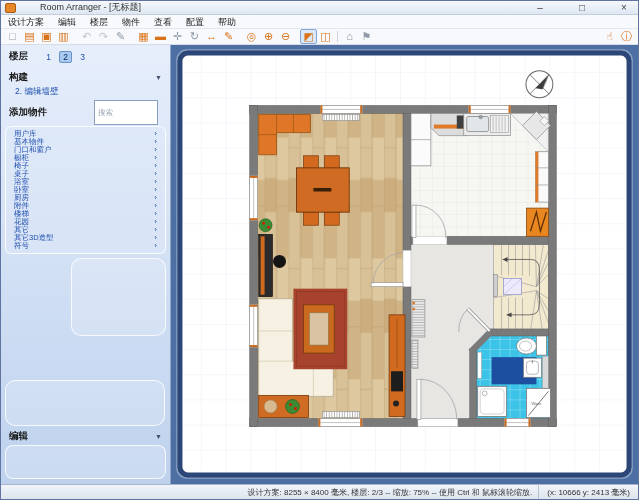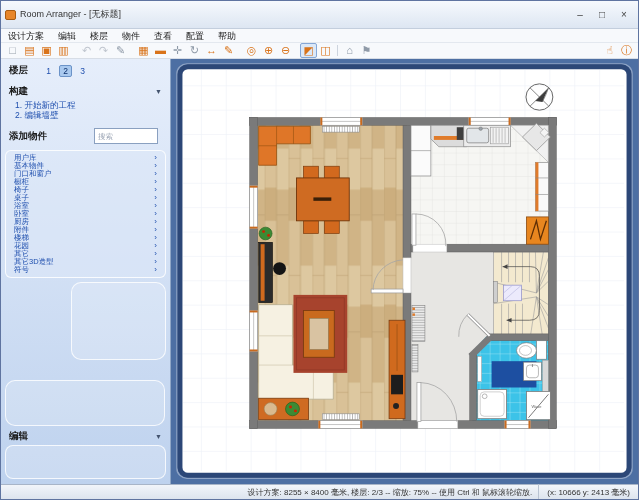--- a/index.html
+++ b/index.html
@@ -3,22 +3,22 @@
 <meta charset="utf-8">
 <style>
   html,body{margin:0;padding:0;background:#9aa7bb;}
   *{box-sizing:border-box;}
   .window{
     width:639px;height:500px;position:relative;margin:0 auto;
     font-family:"Liberation Sans","DejaVu Sans",sans-serif;
     border:1px solid #5f74a0;background:#f5f8fc;display:flex;flex-direction:column;overflow:hidden;
   }
   
-  .titlebar{height:28px;display:flex;align-items:center;padding:0 4px;
-    background:linear-gradient(#f6f9fd,#dde6f2);border-bottom:1px solid #c3cedd;flex:0 0 auto;}
+  .titlebar{height:14px;display:flex;align-items:center;padding:0 4px;
+    background:linear-gradient(#f6f9fd,#dde6f2);border-bottom:1px solid #c3cedd;flex:0 0 auto;gap:20px;}
   .appicon{width:11px;height:10px;background:#e8872a;border:1px solid #a85d12;border-radius:2px;margin-right:4px;}
   .title-text{font-size:9px;color:#333;flex:1;}
   .winbtn{width:20px;height:14px;text-align:center;line-height:13px;font-size:10px;color:#444;margin-left:2px;}
   
   .menubar{height:14px;display:flex;align-items:center;background:#f7f9fc;border-bottom:1px solid #e3e8ef;
     font-size:9px;color:#222;flex:0 0 auto;}
   .menu-item{padding:0 7px;line-height:14px;}
   
   .toolbar{height:16px;display:flex;align-items:center;background:#f7f9fc;border-bottom:1px solid #d7dde6;
     padding:0 3px;flex:0 0 auto;}
@@ -38,21 +38,21 @@
   .floors-row{display:flex;align-items:center;margin:5px 8px 0 8px;height:13px;}
   .floors-label{font-weight:bold;font-size:9.5px;color:#1a1a1a;margin-right:14px;}
   .floorbtn{width:13px;height:12px;line-height:12px;text-align:center;color:#1f4fae;font-size:8.5px;margin-right:4px;border-radius:2px;}
   .floorbtn.active{background:#a9c9ef;border:1px solid #6b93c8;color:#0b2f6b;line-height:10px;}
   .section-hdr{display:flex;align-items:center;margin:8px 8px 0 8px;height:12px;}
   .section-title{font-weight:bold;font-size:9.5px;color:#1a1a1a;flex:1;}
   .collapse{color:#43536e;font-size:7px;}
   .steps{margin:3px 8px 0 14px;}
   .step-link{color:#1f4fae;line-height:10px;font-size:8.5px;cursor:default;}
   .addobj-row{display:flex;align-items:center;margin:9px 12px 0 8px;height:14px;}
-  .search-input{width:64px;height:16px;border:1px solid #8aa0c0;background:#fff;font-size:7.5px;padding:0 3px;
+  .search-input{width:64px;height:25px;border:1px solid #8aa0c0;background:#fff;font-size:7.5px;padding:0 3px;
     font-family:"Liberation Sans","DejaVu Sans",sans-serif;}
   .search-input::placeholder{color:#9aa4b4;}
   .catpanel{margin:7px 4px 0 4px;border:1px solid rgba(255,255,255,.85);background:rgba(221,232,248,.55);
     border-radius:6px;padding:3px 0;}
   .cat-row{display:flex;align-items:center;height:8px;padding:0 8px;cursor:default;gap:16px;}
   .cat-label{color:#1f4fae;font-size:7.5px;flex:1;line-height:8px;}
   .cat-chev{color:#1f4fae;font-size:8px;line-height:8px;}
   .side-spacer{flex:1;position:relative;margin:4px 4px 0 4px;}
   .ghost{position:absolute;border:1px solid rgba(255,255,255,.8);background:rgba(255,255,255,.18);border-radius:10px;}
   .ghost.g1{right:0;top:0;width:95px;height:78px;}
@@ -131,21 +131,20 @@
         <span class="floorbtn">1</span>
         <span class="floorbtn active">2</span>
         <span class="floorbtn">3</span>
       </div>
 
       <div class="section-hdr">
         <span class="section-title">构建</span>
         <span class="collapse">▼</span>
       </div>
       <div class="steps">
-        <div class="step-link">1. 开始新的工程</div>
         <div class="step-link">2. 编辑墙壁</div>
       </div>
 
       <div class="addobj-row">
         <span class="section-title">添加物件</span>
         <input class="search-input" type="text" placeholder="搜索" style="">
       </div>
 
       <div class="catpanel">
         <div class="cat-row">

